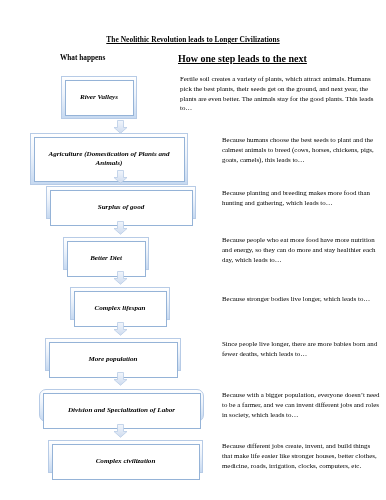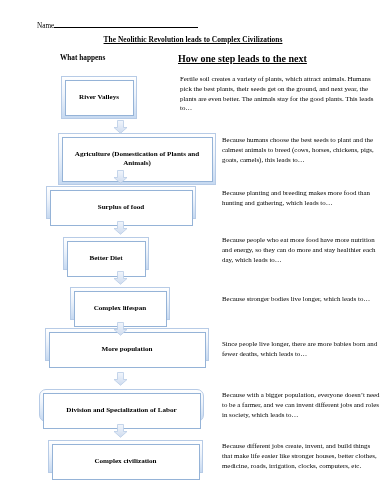--- a/index.html
+++ b/index.html
@@ -85,20 +85,21 @@
     box-sizing: border-box;
     width: 100%;
     height: 100%;
     background: #ffffff;
     border: 0.9px solid #95b3d7;
     display: flex;
     align-items: center;
     justify-content: center;
     text-align: center;
     padding: 17px 4px;
+    font-style: italic;
   }
   .flow-box-label {
     font-size: 7.1px;
     font-weight: bold;
     line-height: 1.25;
   }
 
   
   .arrow {
     position: absolute;
@@ -114,63 +115,59 @@
     line-height: 1.42;
     text-align: left;
   }
   .para-first { left: 180px; width: 200px; }
   .para-rest  { left: 222px; width: 158px; }
 </style>
 </head>
 <body>
 
 <div class="name-date-row">
-  <span class="field">
-    <span class="field-label">Name</span>
-    <span class="field-rule rule-name"></span>
-  </span>
   <span class="spacer-gap"></span>
 </div>
 
-<div class="doc-title">The Neolithic Revolution leads to Complex Civilizations</div>
+<div class="doc-title">The Neolithic Revolution leads to Longer Civilizations</div>
 
 <div class="col-head-left">What happens</div>
 <div class="col-head-right">How one step leads to the next</div>
 
 <div class="flow-box" style="left:61px; top:76px; width:76px; height:43px;">
   <div class="flow-box-inner">
     <span class="flow-box-label">River Valleys</span>
   </div>
 </div>
 
-<div class="flow-box" style="left:58px; top:133px; width:158px; height:52px;">
+<div class="flow-box" style="left:30px; top:133px; width:158px; height:52px;">
   <div class="flow-box-inner">
     <span class="flow-box-label">Agriculture (Domestication of Plants and Animals)</span>
   </div>
 </div>
 
 <div class="flow-box" style="left:46px; top:186px; width:150px; height:33px;">
   <div class="flow-box-inner">
-    <span class="flow-box-label">Surplus of food</span>
+    <span class="flow-box-label">Surplus of good</span>
   </div>
 </div>
 
 <div class="flow-box" style="left:63px; top:237px; width:86px; height:33px;">
   <div class="flow-box-inner">
     <span class="flow-box-label">Better Diet</span>
   </div>
 </div>
 
 <div class="flow-box" style="left:70px; top:287px; width:100px; height:33px;">
   <div class="flow-box-inner">
     <span class="flow-box-label">Complex lifespan</span>
   </div>
 </div>
 
-<div class="flow-box" style="left:45px; top:328px; width:164px; height:33px;">
+<div class="flow-box" style="left:45px; top:338px; width:136px; height:33px;">
   <div class="flow-box-inner">
     <span class="flow-box-label">More population</span>
   </div>
 </div>
 
 <div class="flow-box" style="left:39px; top:389px; width:165px; height:33px;border-radius:7px;">
   <div class="flow-box-inner">
     <span class="flow-box-label">Division and Specialization of Labor</span>
   </div>
 </div>

